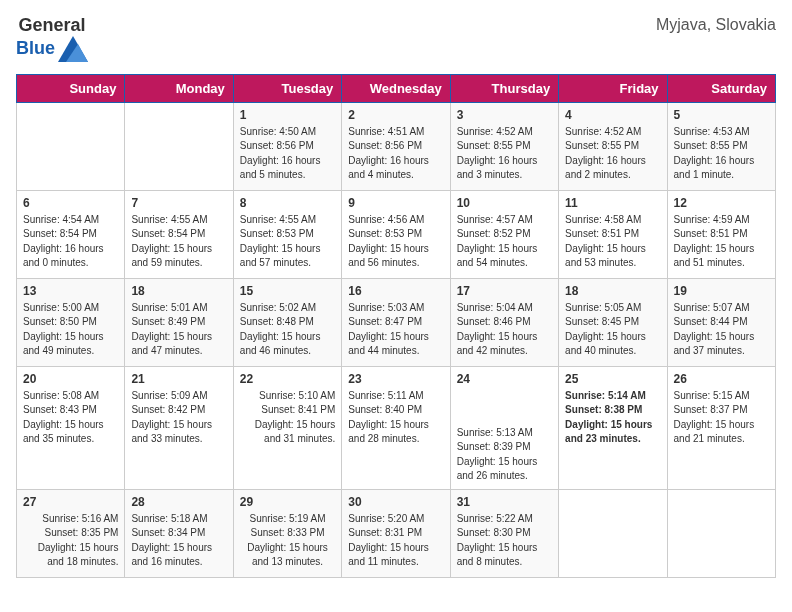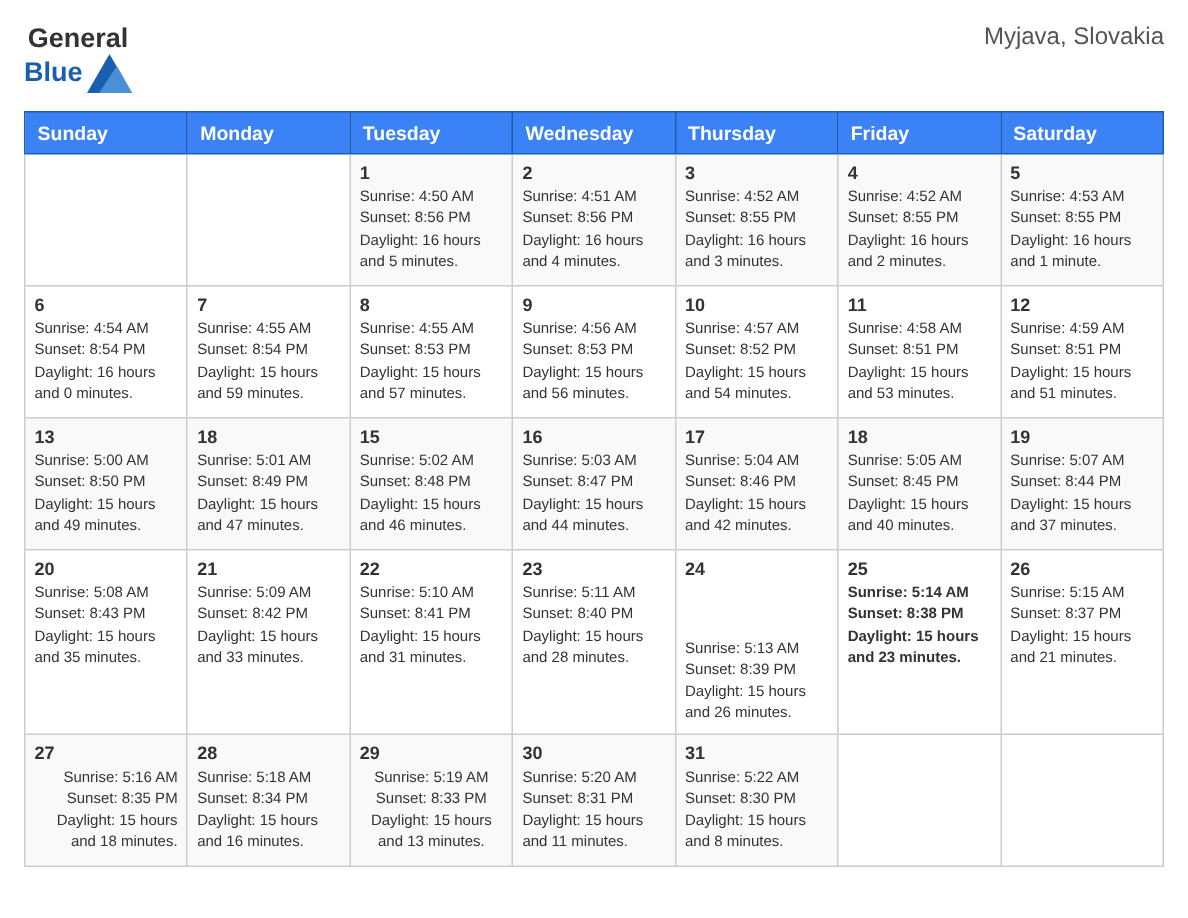--- a/index.html
+++ b/index.html
@@ -31,23 +31,23 @@
     .location-title {
       font-size: 16px;
       color: #555;
     }
     table {
       width: 100%;
       border-collapse: collapse;
       table-layout: fixed;
     }
     thead th {
-      background-color: #3b82f6;
+      background-color: #be185d;
       color: #fff;
-      text-align: left;
+      text-align: right;
       padding: 6px 8px;
       font-size: 13px;
       font-weight: bold;
       border: 1px solid #1a5faf;
     }
     tbody td {
       border: 1px solid #ccc;
       vertical-align: top;
       padding: 5px 6px;
       font-size: 10.5px;
@@ -258,21 +258,21 @@
         </td>
         <td>
           <span class="day-number">21</span>
           <div class="day-detail" style="white-space: pre-line;">Sunrise: 5:09 AM
 Sunset: 8:42 PM
 Daylight: 15 hours
 and 33 minutes.</div>
         </td>
         <td>
           <span class="day-number">22</span>
-          <div class="day-detail" style="white-space: pre-line;">Sunrise: 5:10 AM
+          <div class="day-detail" style="white-space: pre-line; text-align: right;">Sunrise: 5:10 AM
 Sunset: 8:41 PM
 Daylight: 15 hours
 and 31 minutes.</div>
         </td>
         <td>
           <span class="day-number">23</span>
           <div class="day-detail" style="white-space: pre-line;">Sunrise: 5:11 AM
 Sunset: 8:40 PM
 Daylight: 15 hours
 and 28 minutes.</div>

